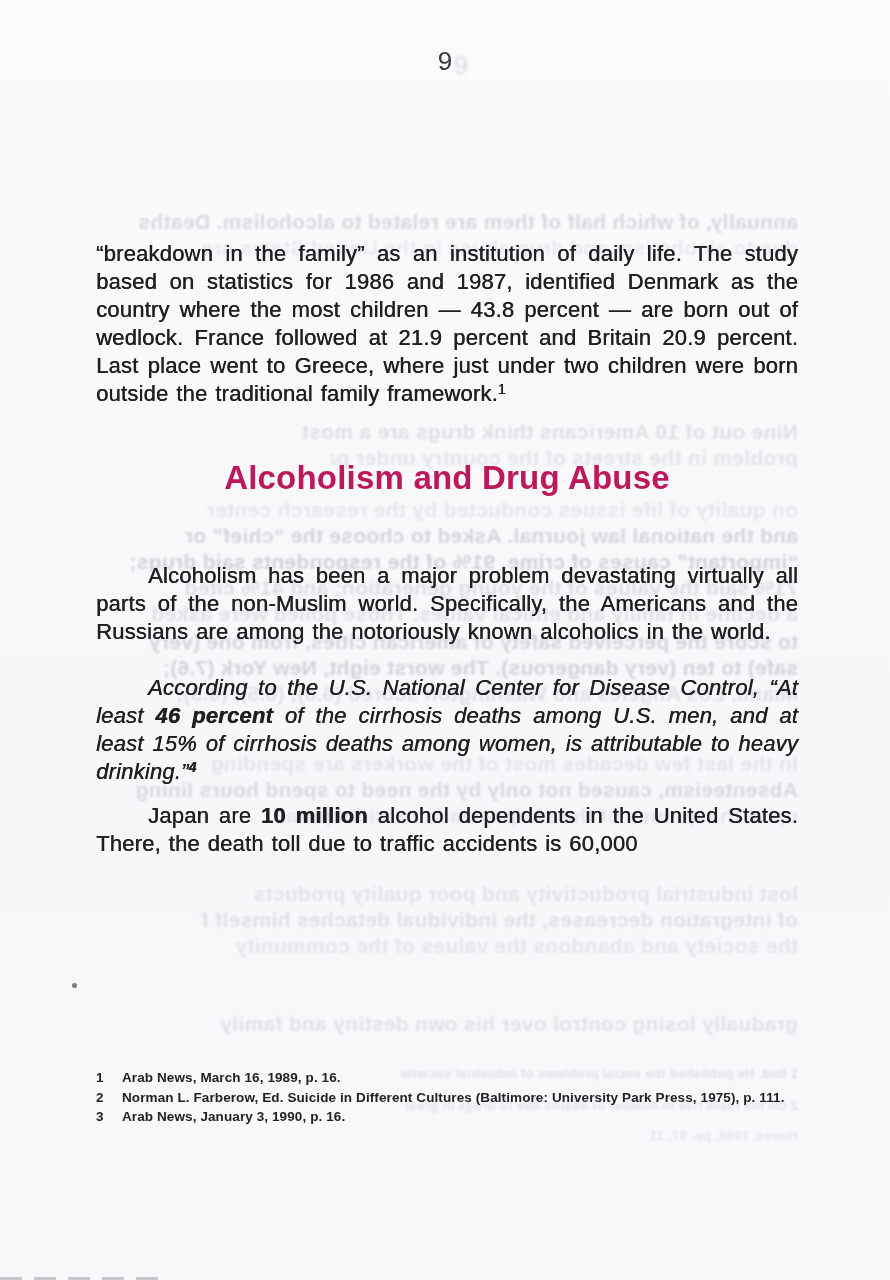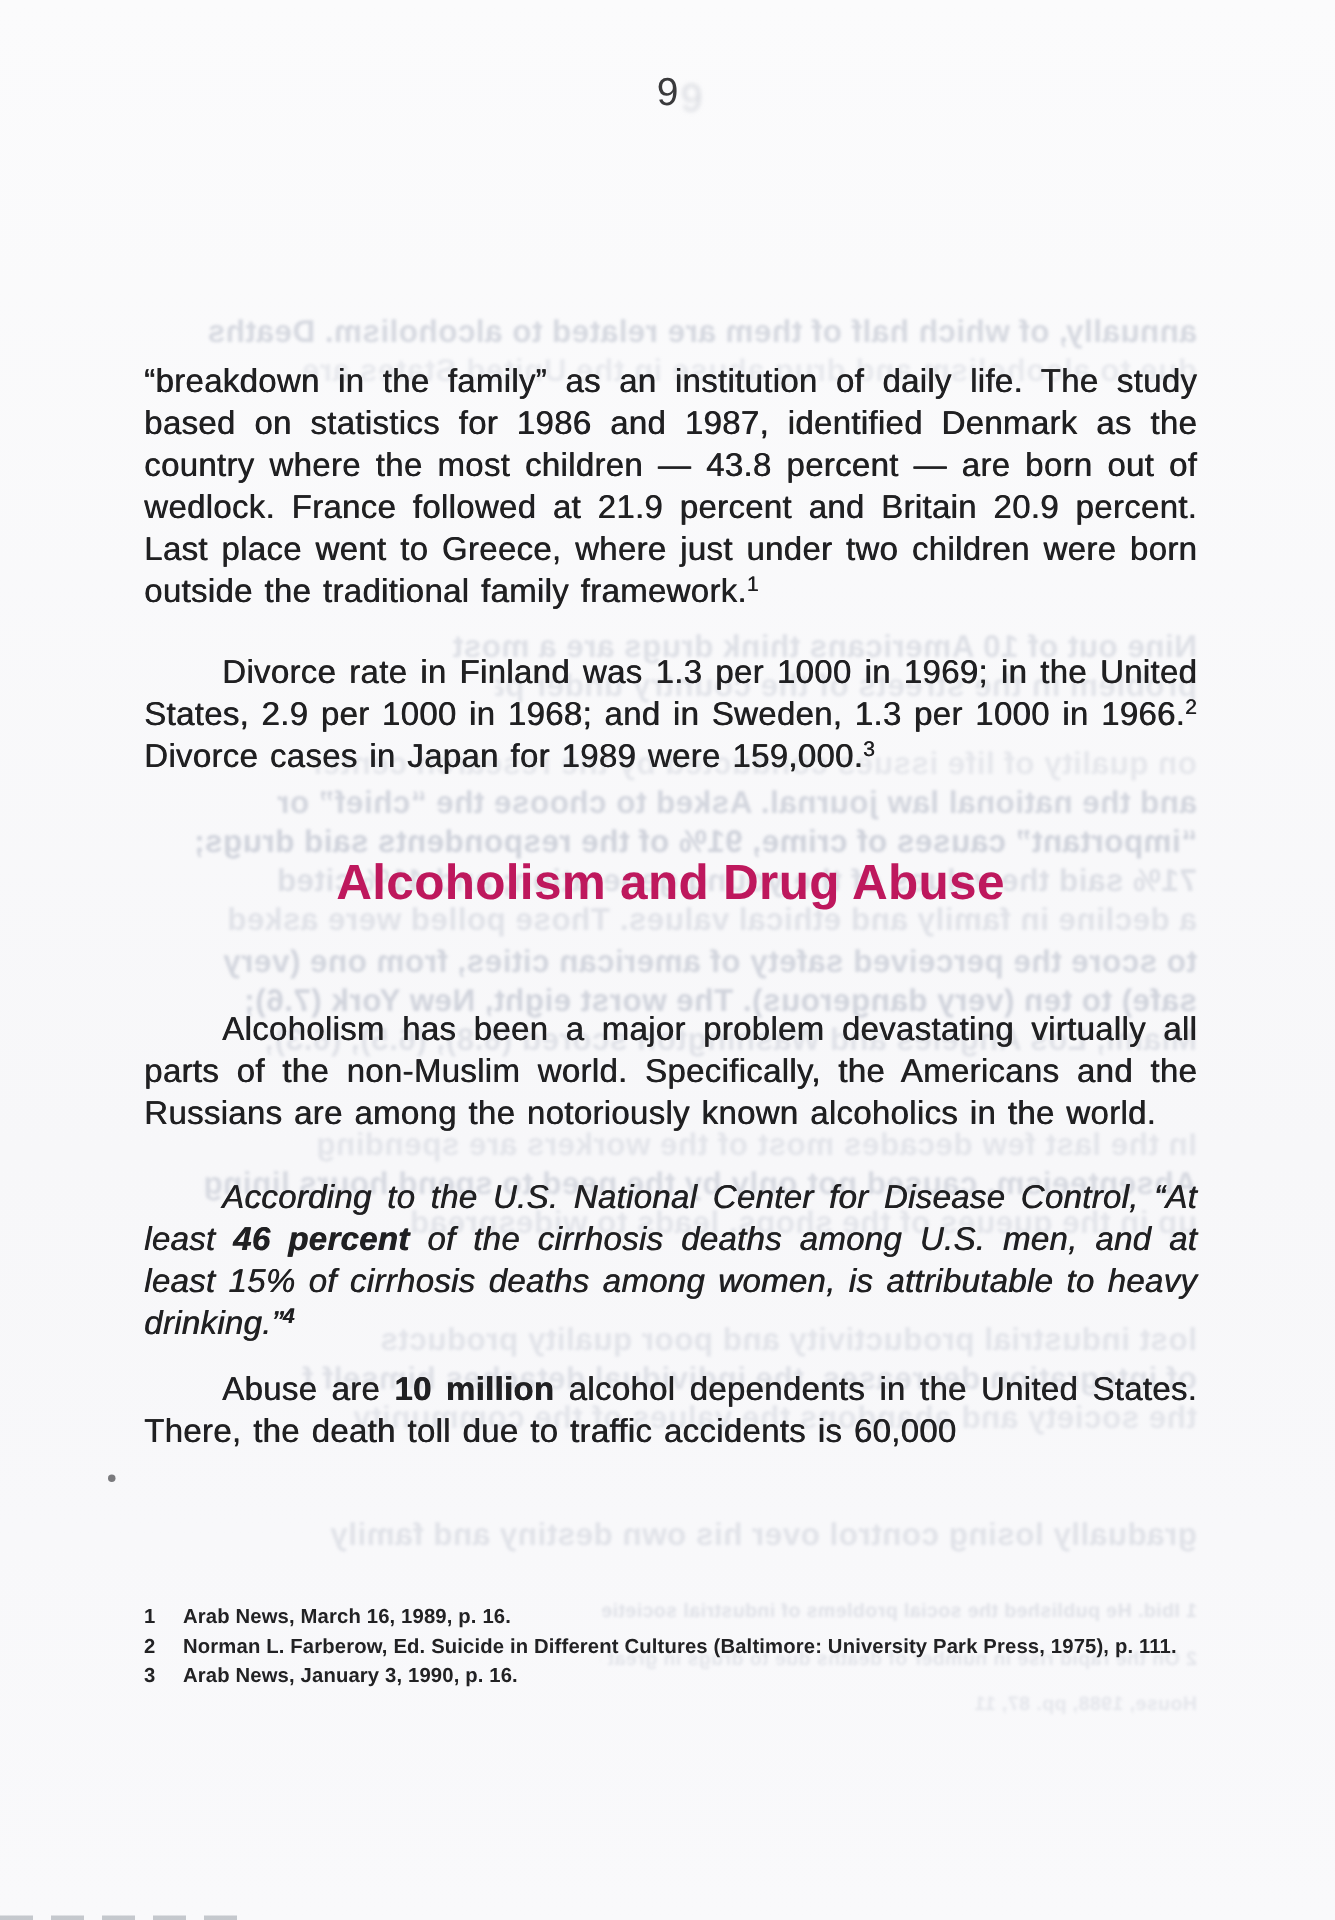--- a/index.html
+++ b/index.html
@@ -113,25 +113,24 @@
       <div class="bleed-line" style="left: 96px; top: 1012px; width: 702px; font-size: 21px; opacity: 0.3;">gradually losing control over his own destiny and family</div>
       <div class="bleed-line" style="left: 400px; top: 1066px; width: 398px; font-size: 13px; opacity: 0.32;">1  Ibid.  He published the social problems of industrial societies</div>
       <div class="bleed-line" style="left: 400px; top: 1098px; width: 398px; font-size: 13px; opacity: 0.28;">2  On the rapid rise in number of deaths due to drugs in great cities</div>
       <div class="bleed-line" style="left: 400px; top: 1128px; width: 398px; font-size: 13px; opacity: 0.26;">House, 1988, pp. 87, 11</div>
     </div>
 
   <div class="page-number">9</div>
 
   <div class="content">
     <p id="p0"><span>“breakdown in the family” as an institution of daily life.  The study based on statistics for 1986 and 1987, identified Denmark as the country where the most children — 43.8 percent — are born out of wedlock.  France followed at 21.9 percent and Britain 20.9 percent.  Last place went to Greece, where just under two children were born outside the traditional family framework.</span><sup class="fnref">1</sup></p>
-    <p id="p1" class="indent"><span>Divorce rate in Finland was 1.3 per 1000 in 1969; in the United States, 2.9 per 1000 in 1968; and in Sweden, 1.3 per 1000 in 1966.</span><sup class="fnref">2</sup><span> Divorce cases in Japan for 1989 were 159,000.</span><sup class="fnref">3</sup></p>
     <h1 class="heading">Alcoholism and Drug Abuse</h1>
     <p id="p2" class="indent"><span>Alcoholism has been a major problem devastating virtually all parts of the non-Muslim world.  Specifically, the Americans and the Russians are among the notoriously known alcoholics in the world.</span></p>
     <p id="p3" class="indent"><span>According to the U.S. National Center for Disease Control, “At least </span><span class="seg-b">46 percent</span><span> of the cirrhosis deaths among U.S. men, and at least 15% of cirrhosis deaths among women, is attributable to heavy drinking.”</span><sup class="fnref b">4</sup></p>
-    <p id="p4" class="indent"><span>Abuse are </span><span class="seg-b">10 million</span><span> alcohol dependents in the United States.  There, the death toll due to traffic accidents is 60,000</span></p>
+    <p id="p4" class="indent"><span>Japan are </span><span class="seg-b">10 million</span><span> alcohol dependents in the United States.  There, the death toll due to traffic accidents is 60,000</span></p>
   </div>
 
   <div class="footnotes" id="footnotes">
       <div class="footnote"><span class="fn-num">1</span><span>Arab News, March 16, 1989, p. 16.</span></div>
       <div class="footnote"><span class="fn-num">2</span><span>Norman L. Farberow, Ed. Suicide in Different Cultures (Baltimore: University Park Press, 1975), p. 111.</span></div>
       <div class="footnote"><span class="fn-num">3</span><span>Arab News, January 3, 1990, p. 16.</span></div>
     </div>
 
   <div class="scan-dot"></div>
   <div class="edge-strip"></div>

